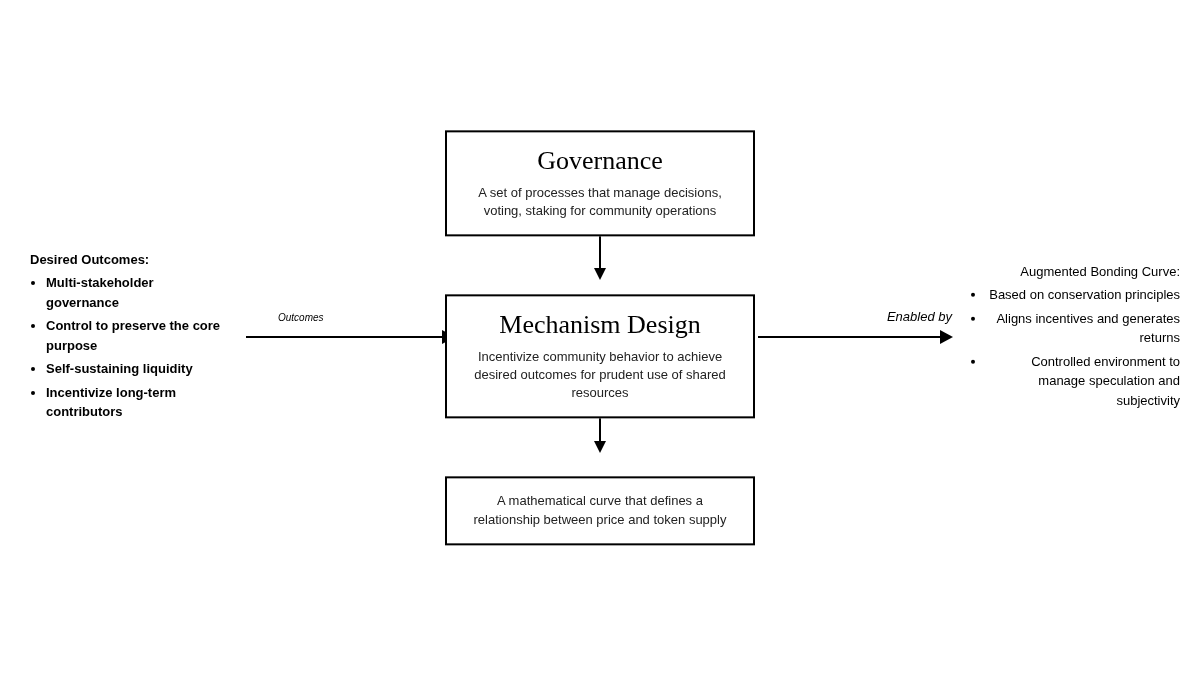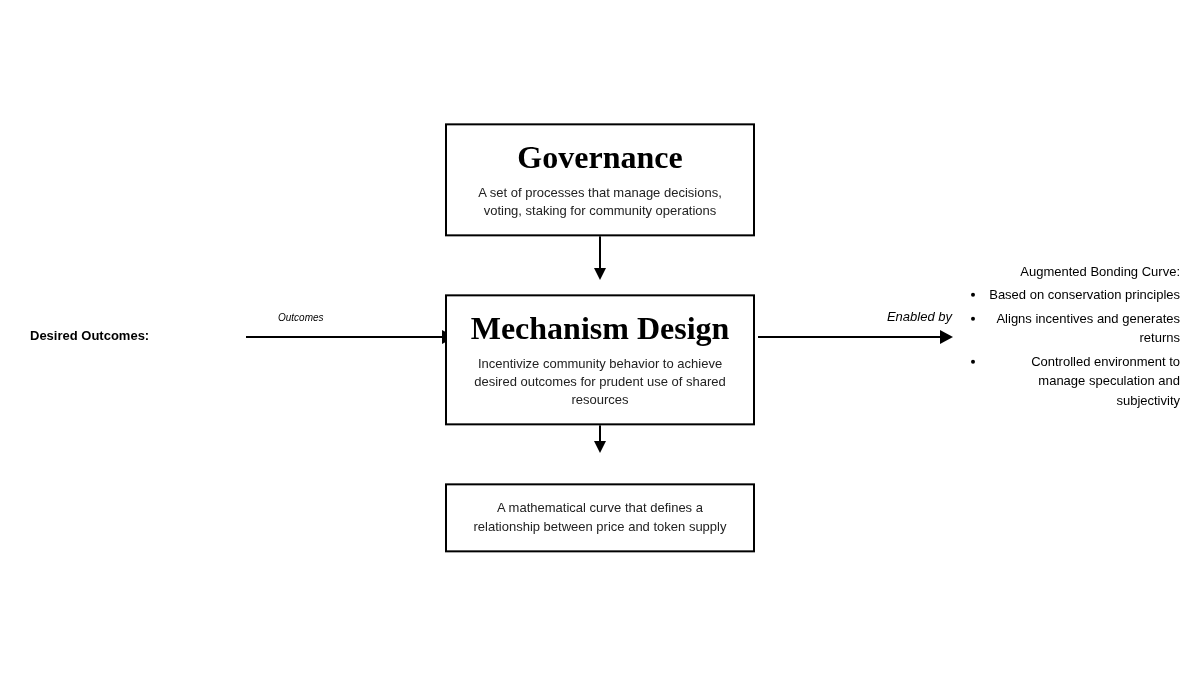--- a/index.html
+++ b/index.html
@@ -31,22 +31,22 @@
       transform: translate(-50%, -50%);
     }
     .box {
       border: 2px solid #000;
       width: 310px;
       text-align: center;
       padding: 14px 18px;
       background: #fff;
     }
     .box-title {
-      font-size: 32px;
-      font-weight: bold;
+      font-size: 26px;
+      font-weight: normal;
       margin-bottom: 8px;
       font-family: Georgia, serif;
     }
     .box-desc {
       font-size: 13px;
       line-height: 1.4;
       color: #222;
       text-align: center;
     }
 
@@ -113,20 +113,26 @@
 
     <line x1="246" y1="337" x2="442" y2="337" stroke="#000" stroke-width="2"></line>
     <polygon points="442,330 442,344 455,337" fill="#000"></polygon>
 
     <line x1="758" y1="337" x2="940" y2="337" stroke="#000" stroke-width="2"></line>
     <polygon points="940,330 940,344 953,337" fill="#000"></polygon>
   </svg>
 
   <div class="left-panel">
     <div class="panel-title">Desired Outcomes:</div>
+    <ul class="panel-list">
+      <li>Multi-stakeholder governance</li>
+      <li>Control to preserve the core purpose</li>
+      <li>Self-sustaining liquidity</li>
+      <li>Incentivize long-term contributors</li>
+    </ul>
   </div>
 
   <div style="position:absolute; left:278px; top:50%; transform:translateY(-50%); margin-top:-22px;">
     <span style="font-style:italic; font-size:10px;">Outcomes</span>
   </div>
 
   <div style="position:absolute; right:248px; top:50%; transform:translateY(-50%); margin-top:-22px;">
     <span style="font-style:italic; font-size:13px;">Enabled by</span>
   </div>
 

